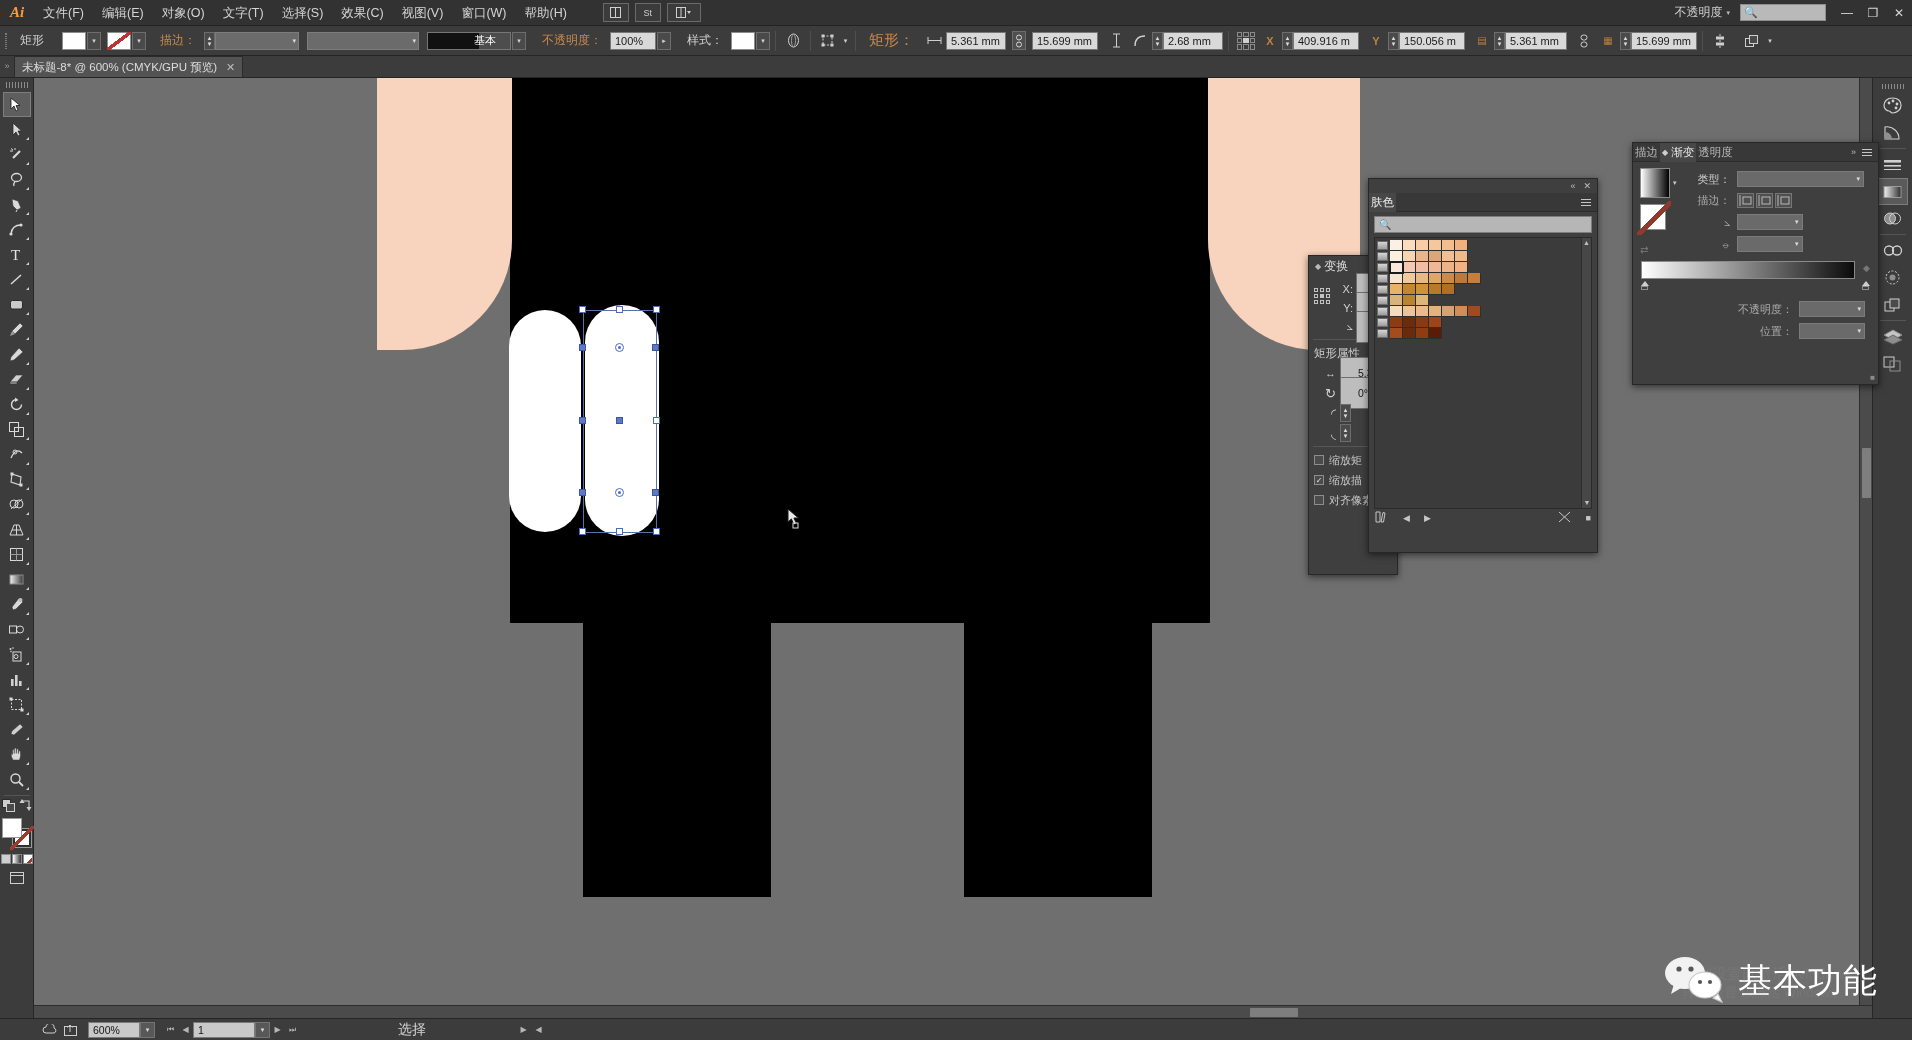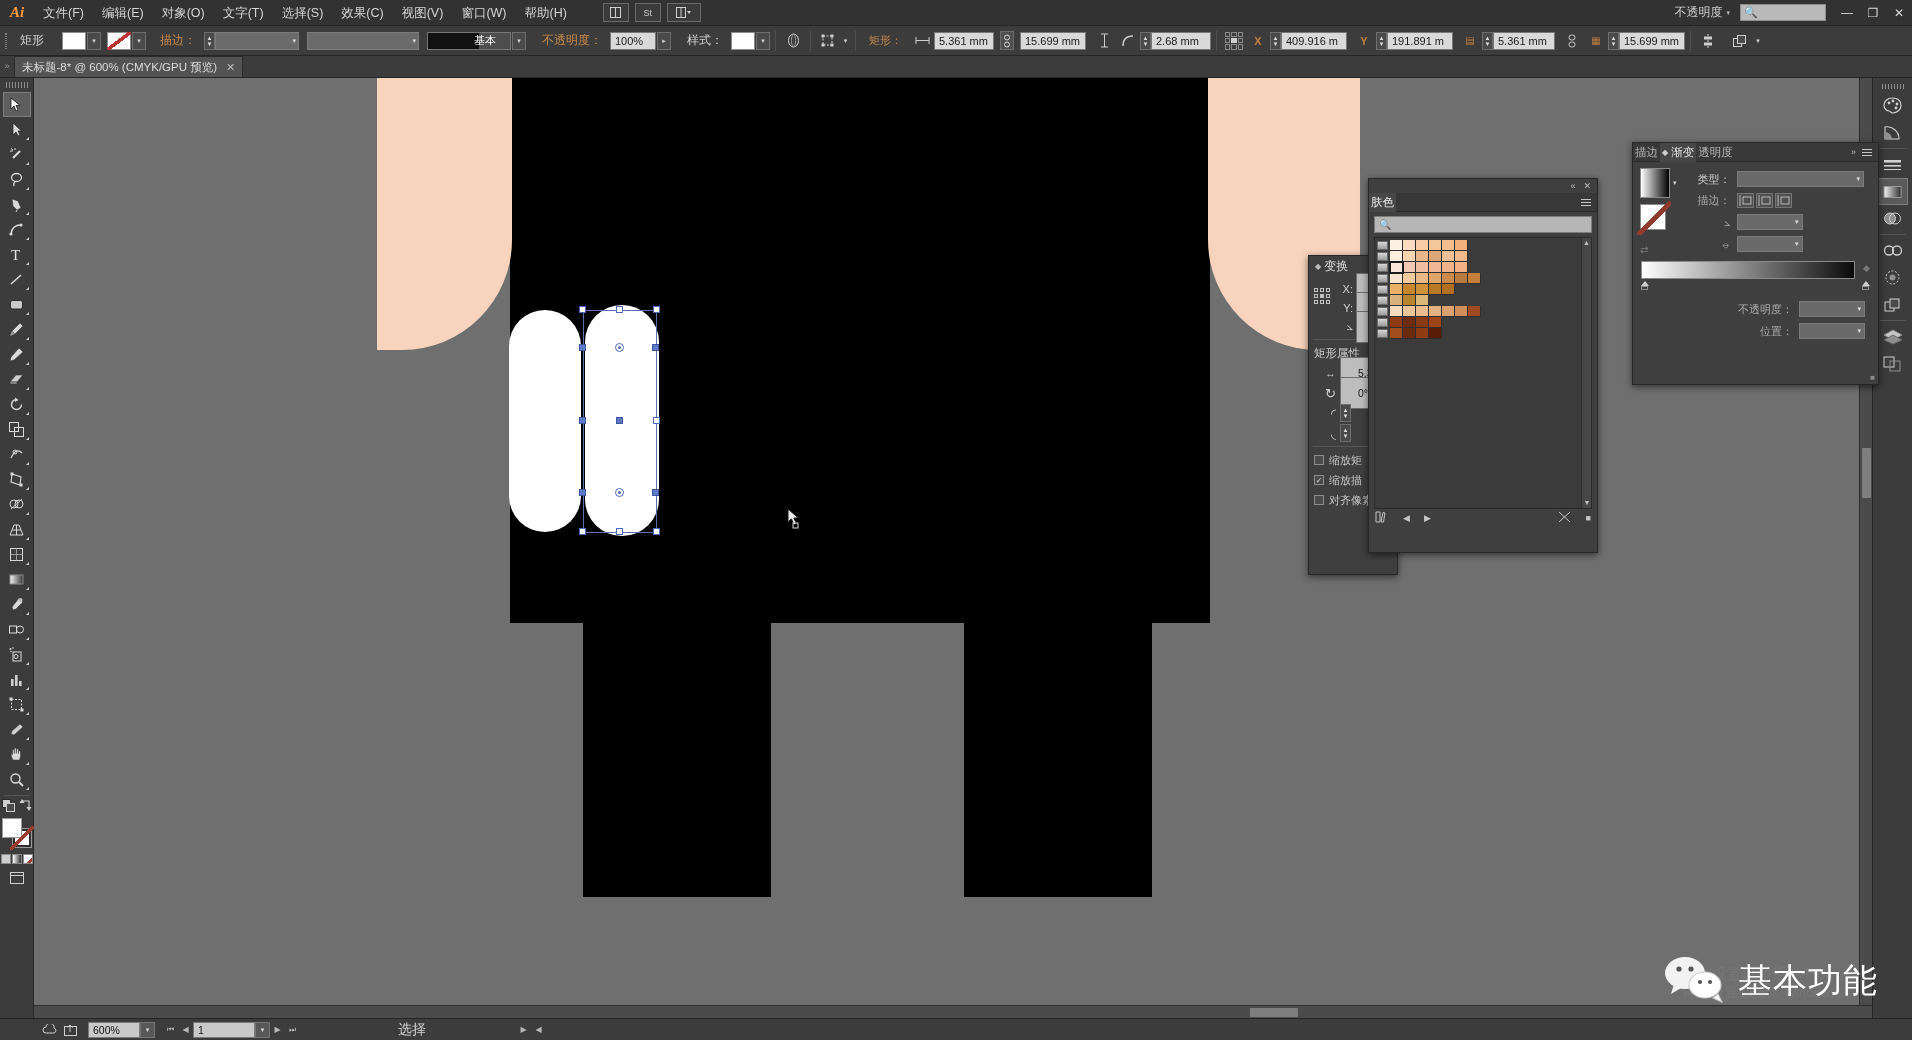--- a/index.html
+++ b/index.html
@@ -352,21 +352,21 @@
         <rect x="2" y="2" width="9" height="9" fill="none" stroke="#cfcfcf" stroke-dasharray="2 1.5"></rect>
         <rect x="0.5" y="0.5" width="3" height="3" fill="#cfcfcf"></rect>
           <rect x="9.5" y="0.5" width="3" height="3" fill="#cfcfcf"></rect>
         <rect x="0.5" y="9.5" width="3" height="3" fill="#cfcfcf"></rect>
           <rect x="9.5" y="9.5" width="3" height="3" fill="#cfcfcf"></rect>
       </svg>
     </div>
     <div class="cb-caret" style="border:none;background:none;width:9px">▾</div>
 
     <div class="cb-sep"></div>
-    <div class="cb-label orange" style="font-size:11px">矩形：</div>
+    <div class="cb-label orange" style="font-size:15px">矩形：</div>
     <div class="cb-icon">
       <svg width="15" height="9" viewBox="0 0 15 9">
           <line x1="1" y1="4.5" x2="14" y2="4.5" stroke="#cfcfcf"></line>
           <line x1="1" y1="1" x2="1" y2="8" stroke="#cfcfcf"></line>
           <line x1="14" y1="1" x2="14" y2="8" stroke="#cfcfcf"></line>
         </svg>
     </div>
     <div class="cb-field" style="width:60px;justify-content:space-between">
       <span>5.361 mm</span>
     </div>
@@ -423,21 +423,21 @@
     <div class="cb-field" style="width:66px">
       <span>409.916 m</span>
     </div>
     <div style="width:5px"></div>
     <div class="cb-icon or" style="font-weight:bold;font-size:11px">Y</div>
     <div class="cb-spin">
         <span>▲</span>
         <span>▼</span>
       </div>
     <div class="cb-field" style="width:66px">
-      <span>191.891 m</span>
+      <span>150.056 m</span>
     </div>
     <div style="width:5px"></div>
     <div class="cb-icon or" style="font-size:10px">▤</div>
     <div class="cb-spin">
         <span>▲</span>
         <span>▼</span>
       </div>
     <div class="cb-field" style="width:62px">
       <span>5.361 mm</span>
     </div>

